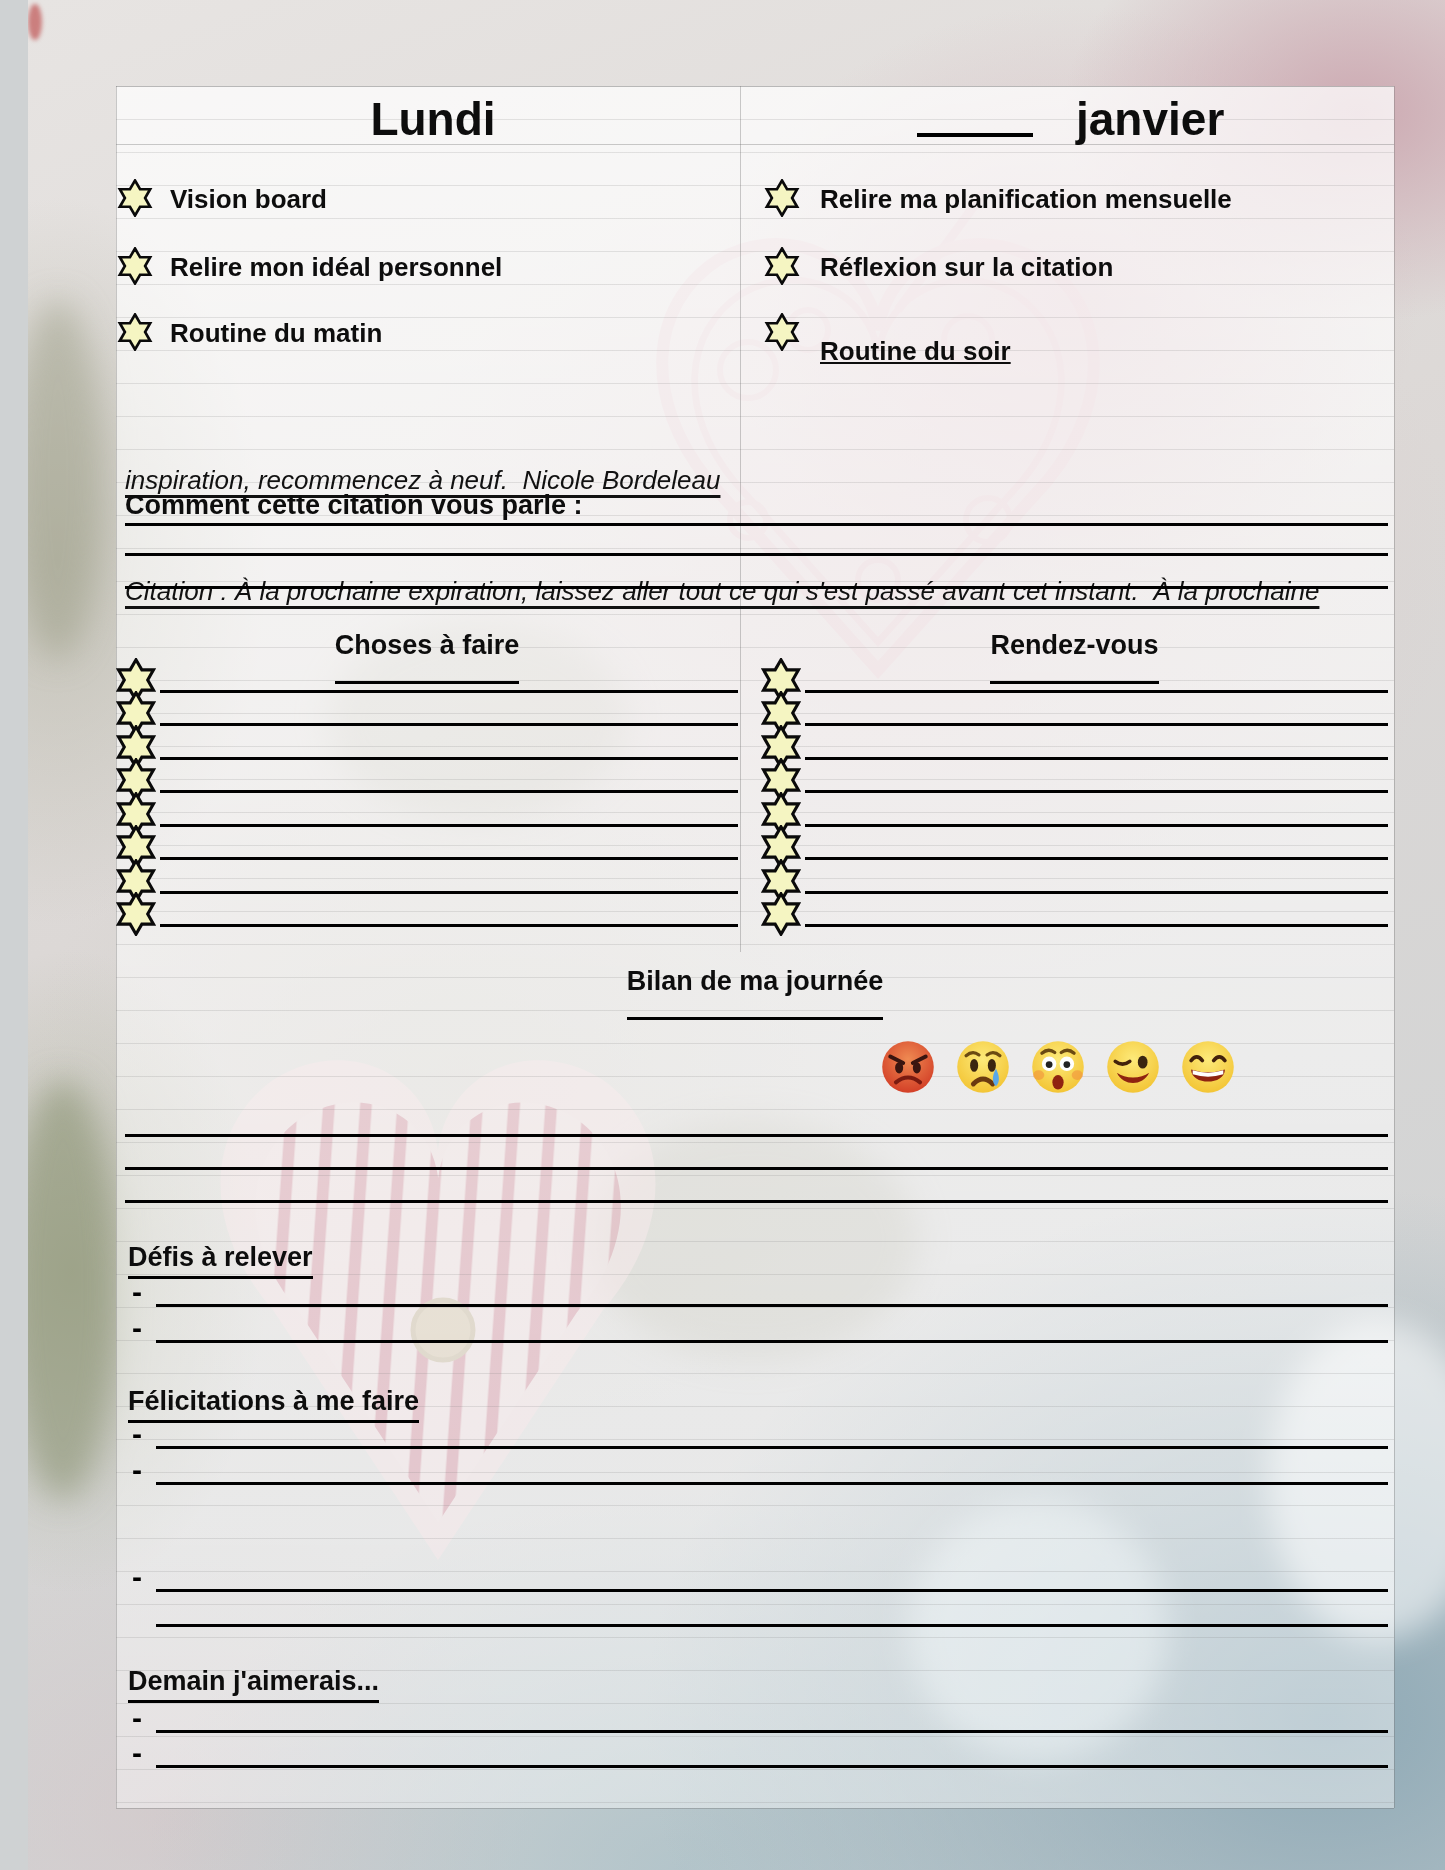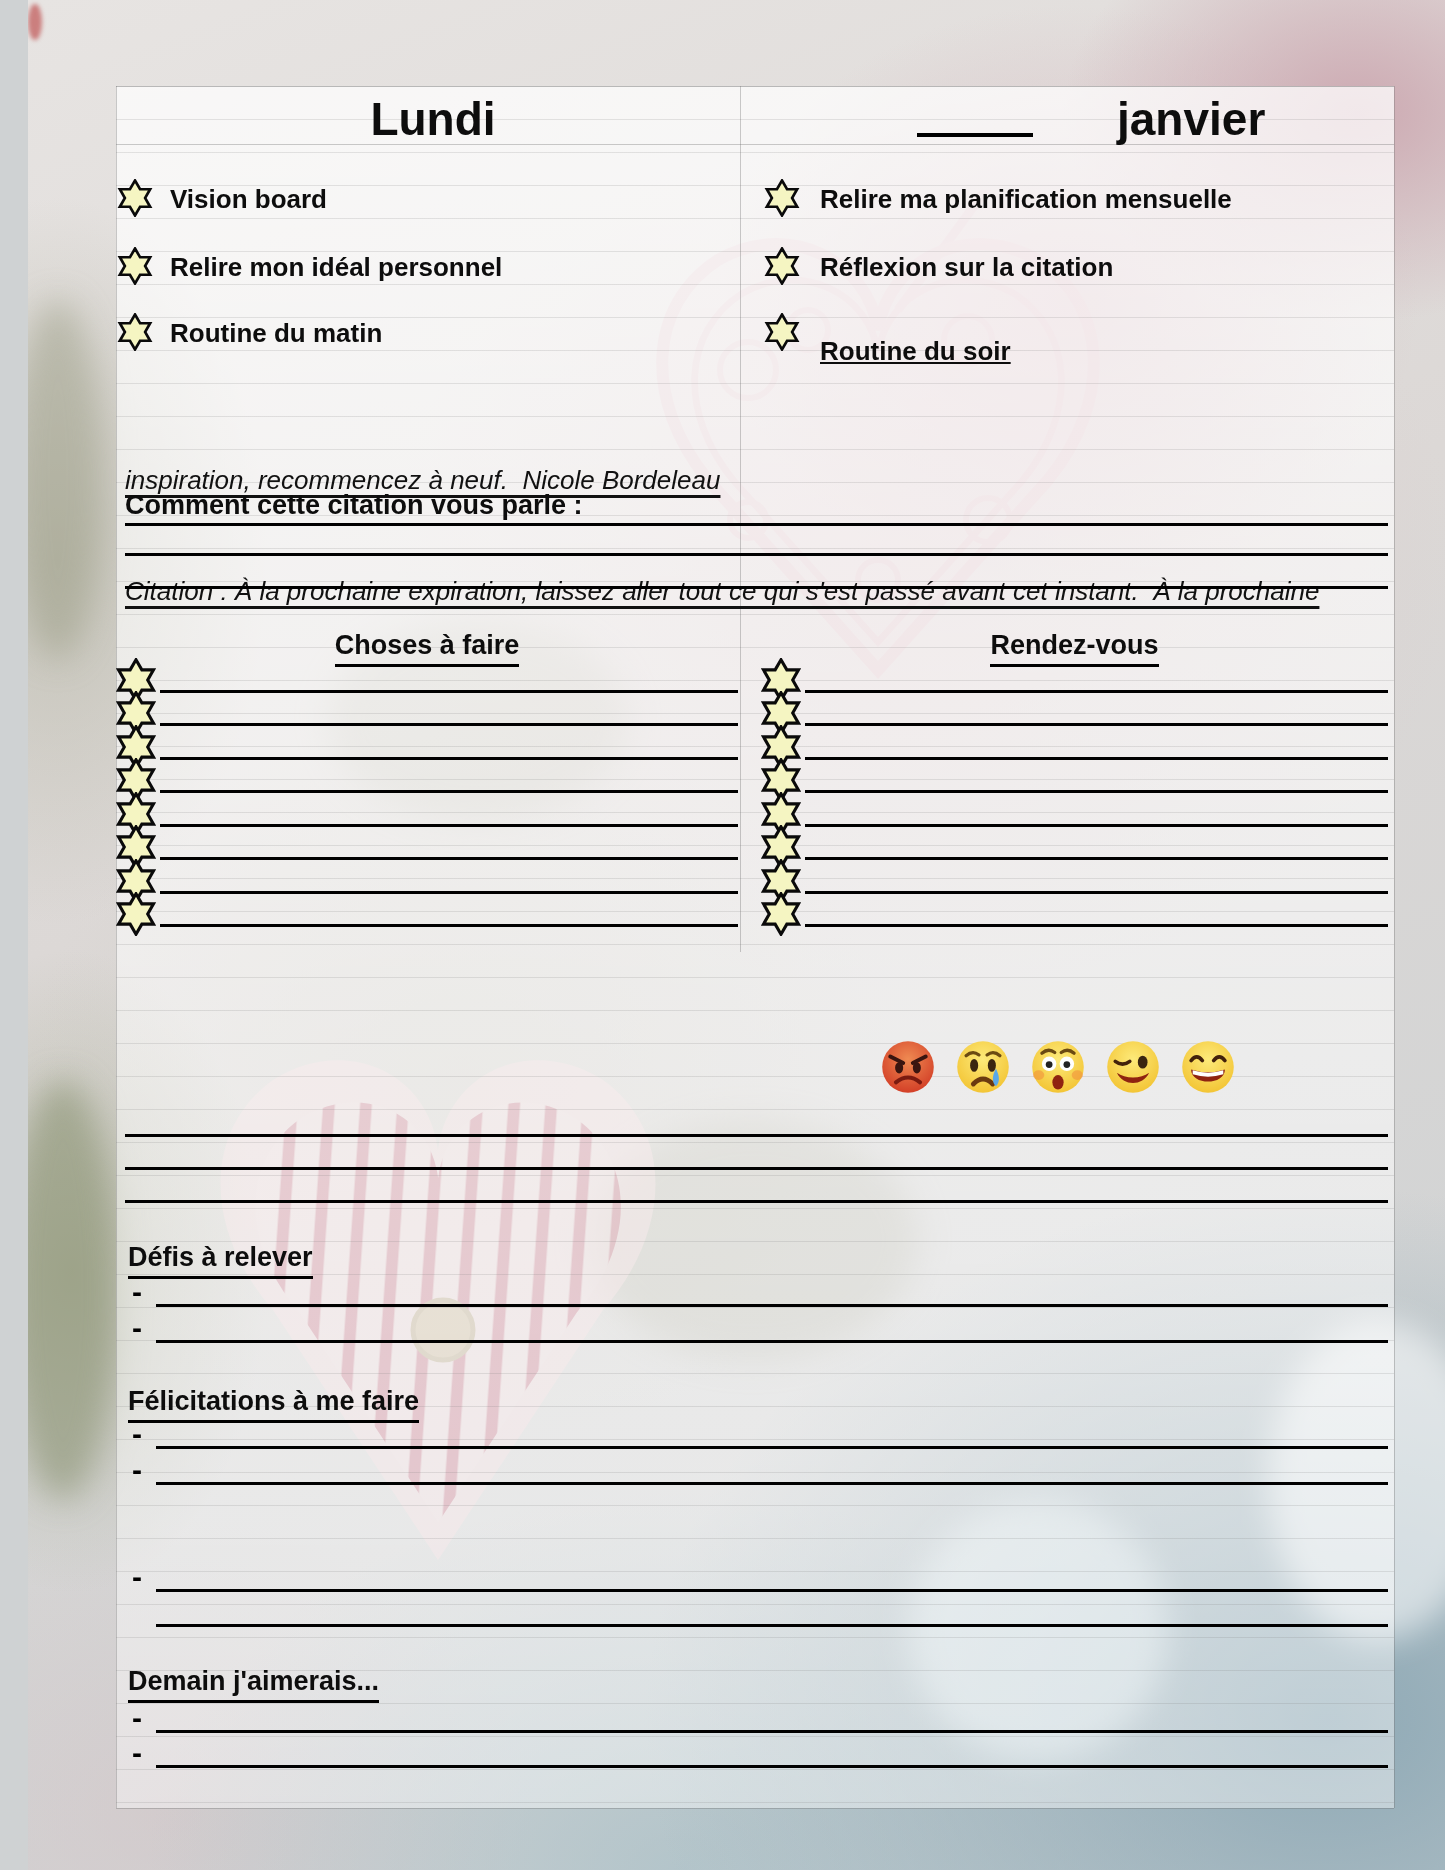--- a/index.html
+++ b/index.html
@@ -23,21 +23,21 @@
   .grid{position:absolute;left:88px;top:86px;width:1278px;height:1722px;z-index:4;
     background:repeating-linear-gradient(to bottom, rgba(120,120,120,.18) 0 1px, rgba(0,0,0,0) 1px 33px);}
   .vline{position:absolute;width:1px;background:rgba(110,110,110,.35);z-index:4;}
   .hline{position:absolute;height:1px;background:rgba(110,110,110,.35);z-index:4;}
   .content{position:absolute;left:0;top:0;width:100%;height:100%;z-index:5;}
   .content > div, .content > span{position:absolute;}
   .big-title{font-size:46px;font-weight:bold;color:#0d0d0d;letter-spacing:0px;}
   .chk-label{font-size:26px;font-weight:bold;color:#0d0d0d;}
   .sec-label{font-size:27px;font-weight:bold;color:#0d0d0d;border-bottom:3px solid #000;padding-bottom:3px;display:inline-block;}
   .center-title{font-size:27px;font-weight:bold;color:#0d0d0d;text-align:center;}
-  .center-title span{border-bottom:3px solid #000;padding-bottom:3px;display:inline-block;}
+  .center-title span{border-bottom:3px solid #000;padding-bottom:20px;display:inline-block;}
   .citation{font-size:26px;font-style:italic;color:#111;line-height:37px;white-space:pre-wrap;}
   .citation span{text-decoration:underline;text-decoration-thickness:2.5px;text-underline-offset:6px;display:block;}
   .wline{position:absolute;height:3px;background:#000;}
   .blank-bar{position:absolute;height:4px;background:#000;}
   .star{position:absolute;}
   .dash{position:absolute;font-size:30px;font-weight:bold;color:#000;line-height:30px;}
   .emoji-row{position:absolute;display:flex;gap:17px;}
   .emoji-row svg{display:block;}
 </style>
 </head>
@@ -89,21 +89,21 @@
   <div class="vline" style="left:1366px;top:86px;height:1722px;"></div>
   <div class="vline" style="left:712px;top:86px;height:866px;"></div>
   <div class="hline" style="left:88px;top:86px;width:1278px;"></div>
   <div class="hline" style="left:88px;top:1808px;width:1278px;"></div>
   <div class="hline" style="left:88px;top:144px;width:1278px;"></div>
 
   <div class="content">
 
     <div class="big-title" style="left:270px;top:92px;width:270px;text-align:center;">Lundi</div>
     <div class="blank-bar" style="left:889px;top:133px;width:116px;"></div>
-    <div class="big-title" style="left:1089px;top:92px;">janvier</div>
+    <div class="big-title" style="left:1048px;top:92px;">janvier</div>
 
     <svg class="star" style="left:88px;top:179px;" width="38" height="38" viewBox="0 0 100 100">
         <use href="#hexagram"></use>
       </svg>
     <div class="chk-label" style="left:142px;top:184px;">Vision board</div>
     <svg class="star" style="left:735px;top:179px;" width="38" height="38" viewBox="0 0 100 100">
         <use href="#hexagram"></use>
       </svg>
     <div class="chk-label" style="left:792px;top:184px;">Relire ma planification mensuelle</div>
 
@@ -198,20 +198,21 @@
     <div class="wline" style="left:777px;top:857px;width:583px;"></div>
     <svg class="star" style="left:731px;top:859px;" width="44" height="44" viewBox="0 0 100 100">
         <use href="#hexagram"></use>
       </svg>
     <div class="wline" style="left:777px;top:891px;width:583px;"></div>
     <svg class="star" style="left:731px;top:892px;" width="44" height="44" viewBox="0 0 100 100">
         <use href="#hexagram"></use>
       </svg>
     <div class="wline" style="left:777px;top:924px;width:583px;"></div>
 
+    <div class="center-title" style="left:88px;top:966px;width:1278px;"><span>Bilan de ma journée</span></div>
 
 
     <div class="emoji-row" style="left:851px;top:1038px;">
       <svg width="58" height="58" viewBox="0 0 72 72">
         <defs>
             <radialGradient id="g1" cx="50%" cy="35%" r="70%">
               <stop offset="0%" stop-color="#ef8a52"></stop>
               <stop offset="100%" stop-color="#d13a24"></stop>
             </radialGradient>
           </defs>

